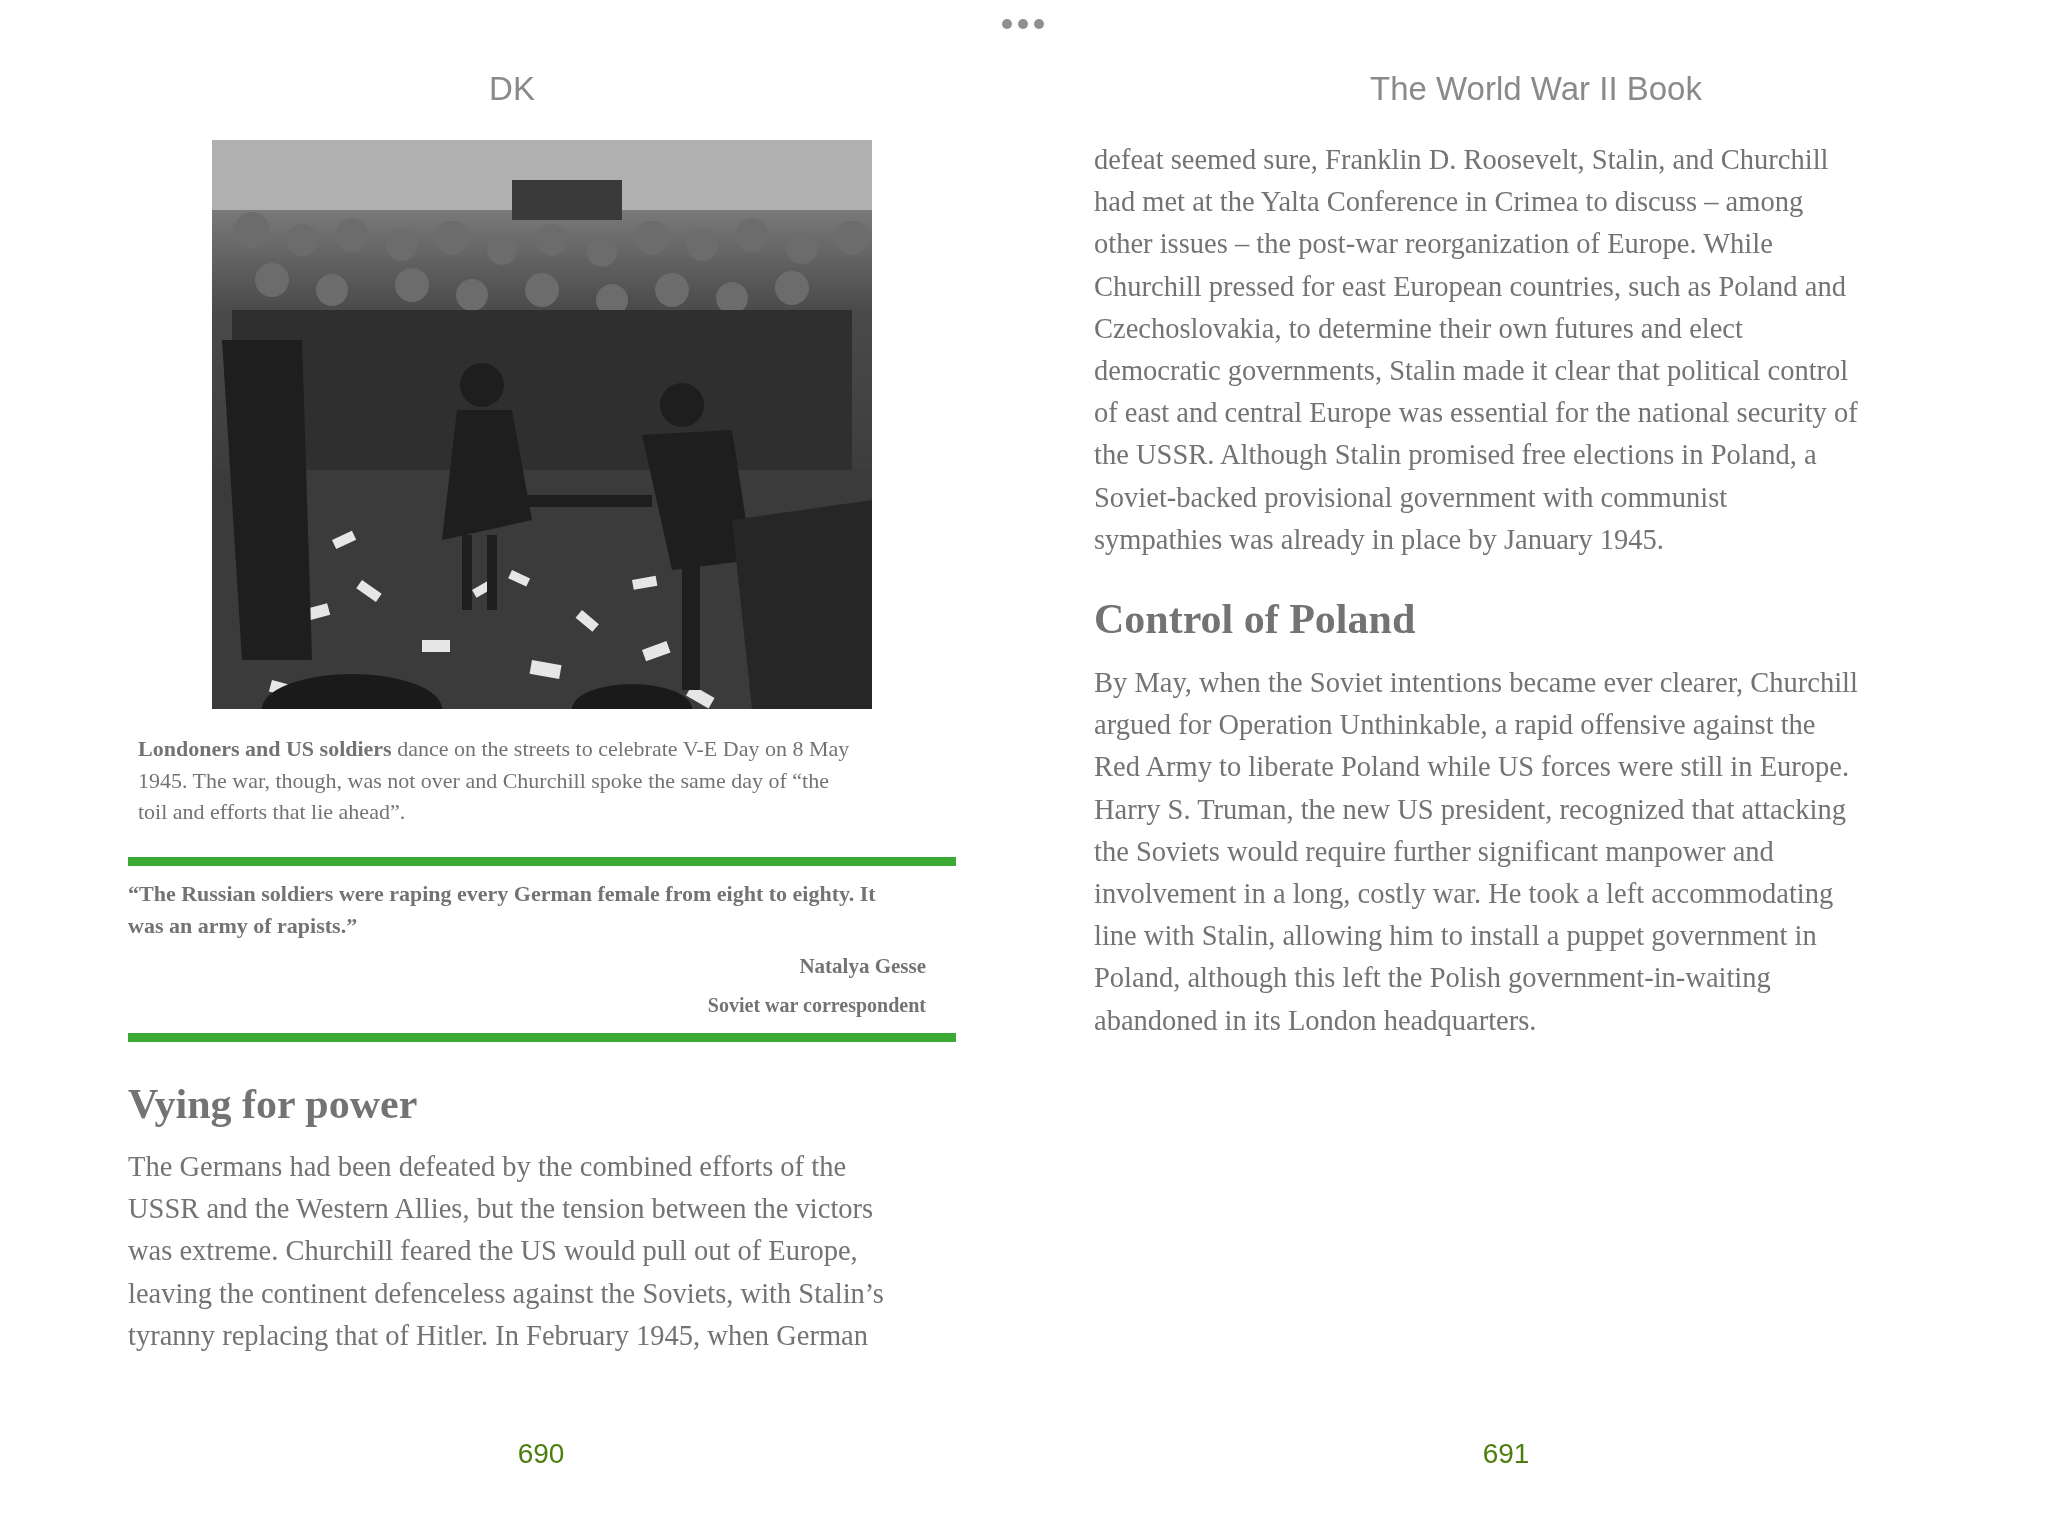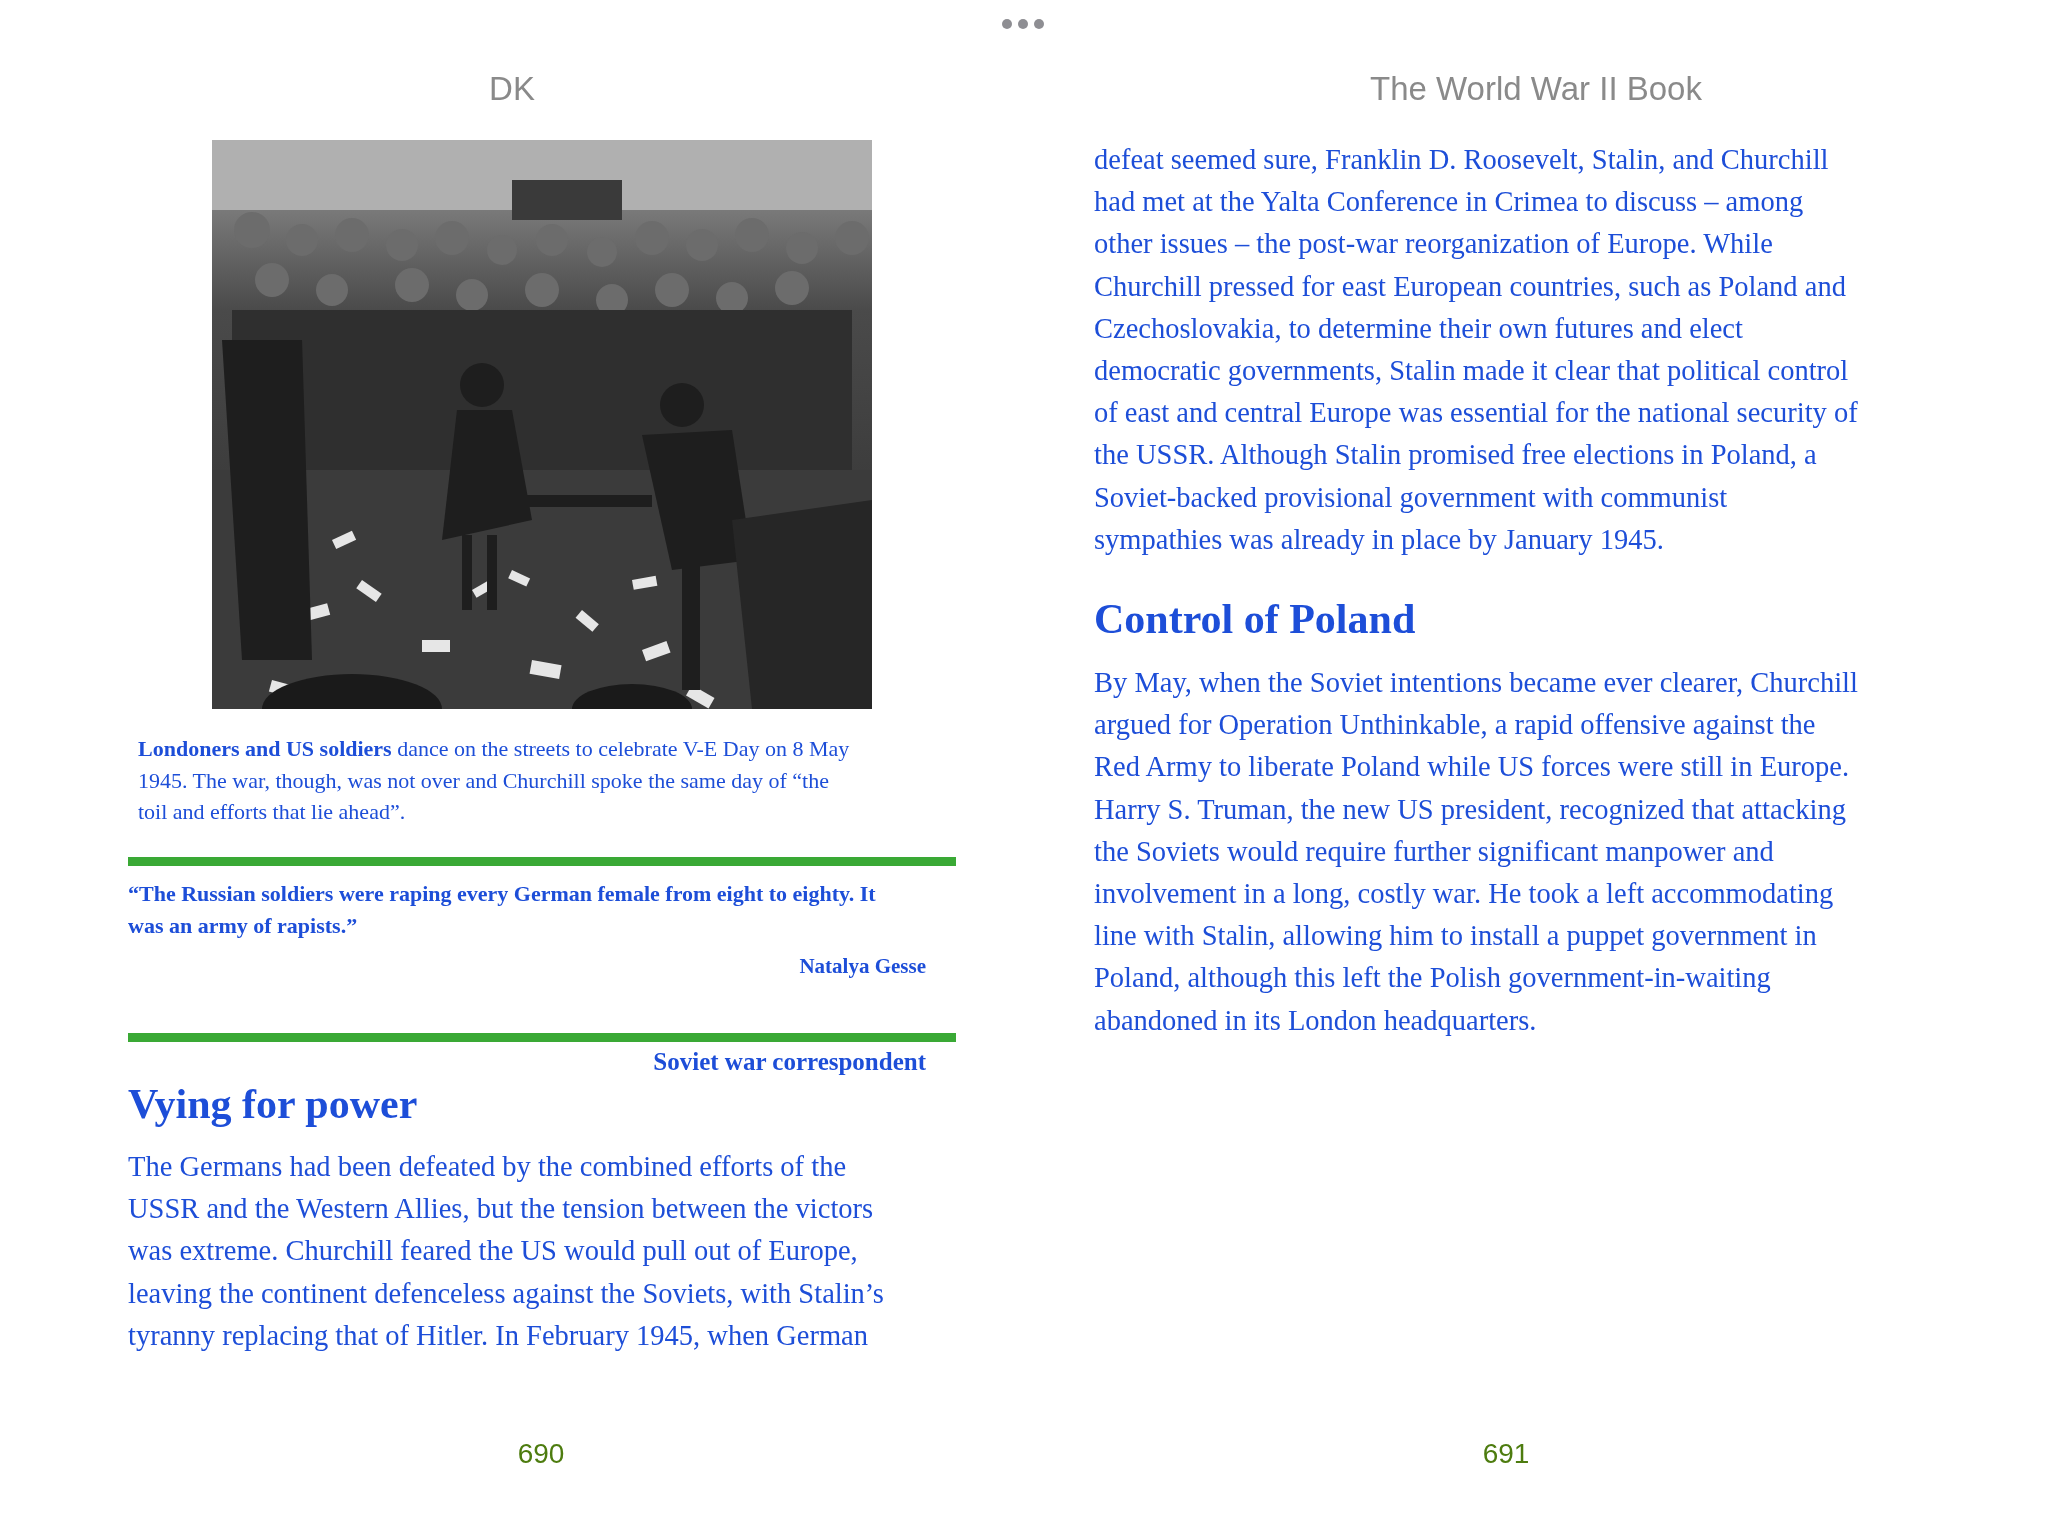--- a/index.html
+++ b/index.html
@@ -1,21 +1,21 @@
 <!DOCTYPE html>
 <html><head>
 <meta charset="utf-8">
 <style>
   html, body { margin:0; padding:0; }
   body { width:2048px; height:1536px; background:#ffffff; position:relative; overflow:hidden; }
   .dots { position:absolute; left:1002px; top:19px; display:flex; gap:6px; }
   .dot { width:10px; height:10px; border-radius:50%; background:#8e8e93; }
   .runhead { position:absolute; top:70px; font-family:"Liberation Sans", sans-serif; font-size:33px; color:#8a8a8a; transform:translateX(-50%); white-space:nowrap; }
   .pagenum { position:absolute; top:1438px; font-family:"Liberation Sans", sans-serif; font-size:28px; color:#4d7c0f; transform:translateX(-50%); }
-  .serif { font-family:"Liberation Serif", serif; color:#1d4ed8; }
+  .serif { font-family:"Liberation Serif", serif; color:#737373; }
   .photo { position:absolute; left:212px; top:140px; width:660px; height:569px; overflow:hidden; background:#555; }
   .caption { position:absolute; left:138px; top:733px; width:800px; font-size:22px; line-height:31.5px; }
   .caption b { font-weight:bold; }
   .greenbar { position:absolute; left:128px; width:828px; height:9px; }
   .quote { position:absolute; left:128px; top:878px; width:828px; font-size:22px; line-height:32px; font-weight:bold; }
   .attr { position:absolute; right:1122px; font-size:21px; font-weight:bold; text-align:right; white-space:nowrap; }
   .heading { position:absolute; font-size:42px; font-weight:bold; white-space:nowrap; }
   .body { position:absolute; font-size:28.5px; line-height:42.2px; }
   .line { display:block; white-space:nowrap; }
 </style>
@@ -109,21 +109,21 @@
   <span class="line">1945. The war, though, was not over and Churchill spoke the same day of “the</span>
   <span class="line">toil and efforts that lie ahead”.</span>
 </div>
 
 <div class="greenbar" style="top:857px; background:#3aa935"></div>
 <div class="quote serif">
   <span class="line">“The Russian soldiers were raping every German female from eight to eighty. It</span>
   <span class="line">was an army of rapists.”</span>
 </div>
 <div class="attr serif" style="top:954px">Natalya Gesse</div>
-<div class="attr serif" style="top:1048px; font-size:25px">Soviet war correspondent</div>
+<div class="attr serif" style="top:994px; font-size:20px">Soviet war correspondent</div>
 <div class="greenbar" style="top:1033px; background:#3aa935"></div>
 
 <div class="heading serif" style="left:128px; top:1080px">Vying for power</div>
 <div class="body serif" style="left:128px; top:1146px">
   <span class="line">The Germans had been defeated by the combined efforts of the</span>
   <span class="line">USSR and the Western Allies, but the tension between the victors</span>
   <span class="line">was extreme. Churchill feared the US would pull out of Europe,</span>
   <span class="line">leaving the continent defenceless against the Soviets, with Stalin’s</span>
   <span class="line">tyranny replacing that of Hitler. In February 1945, when German</span>
 </div>

